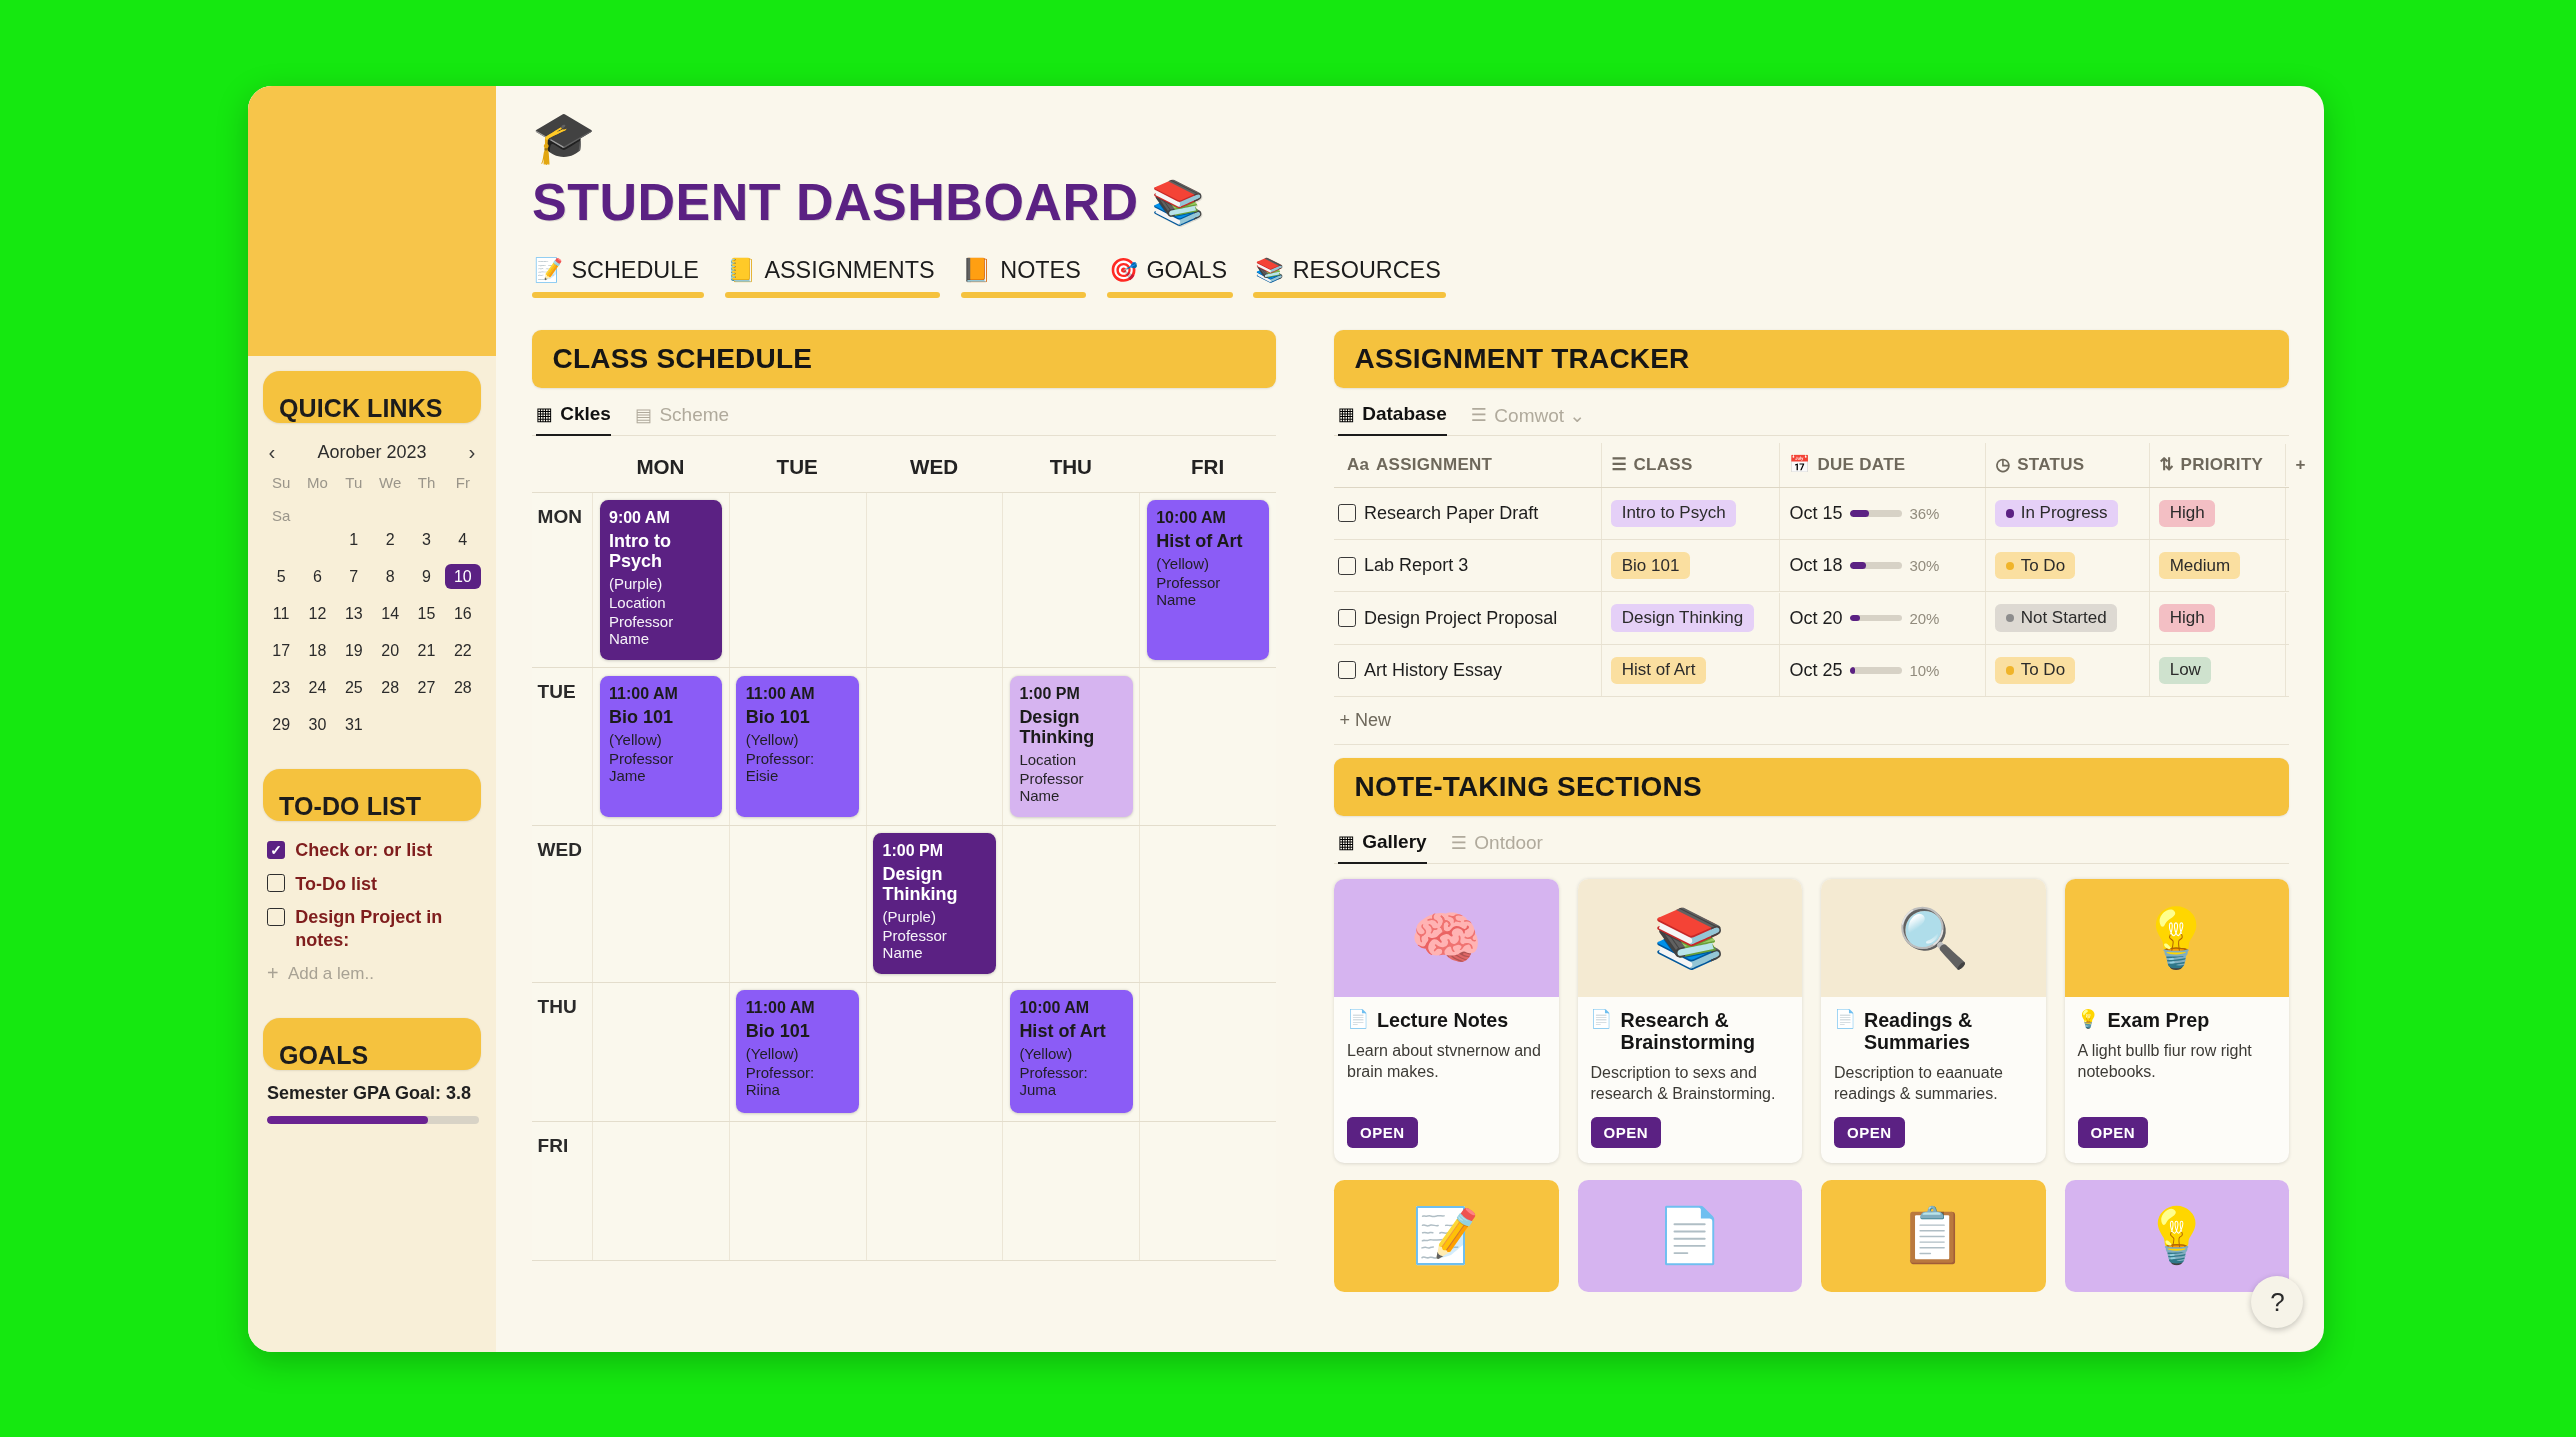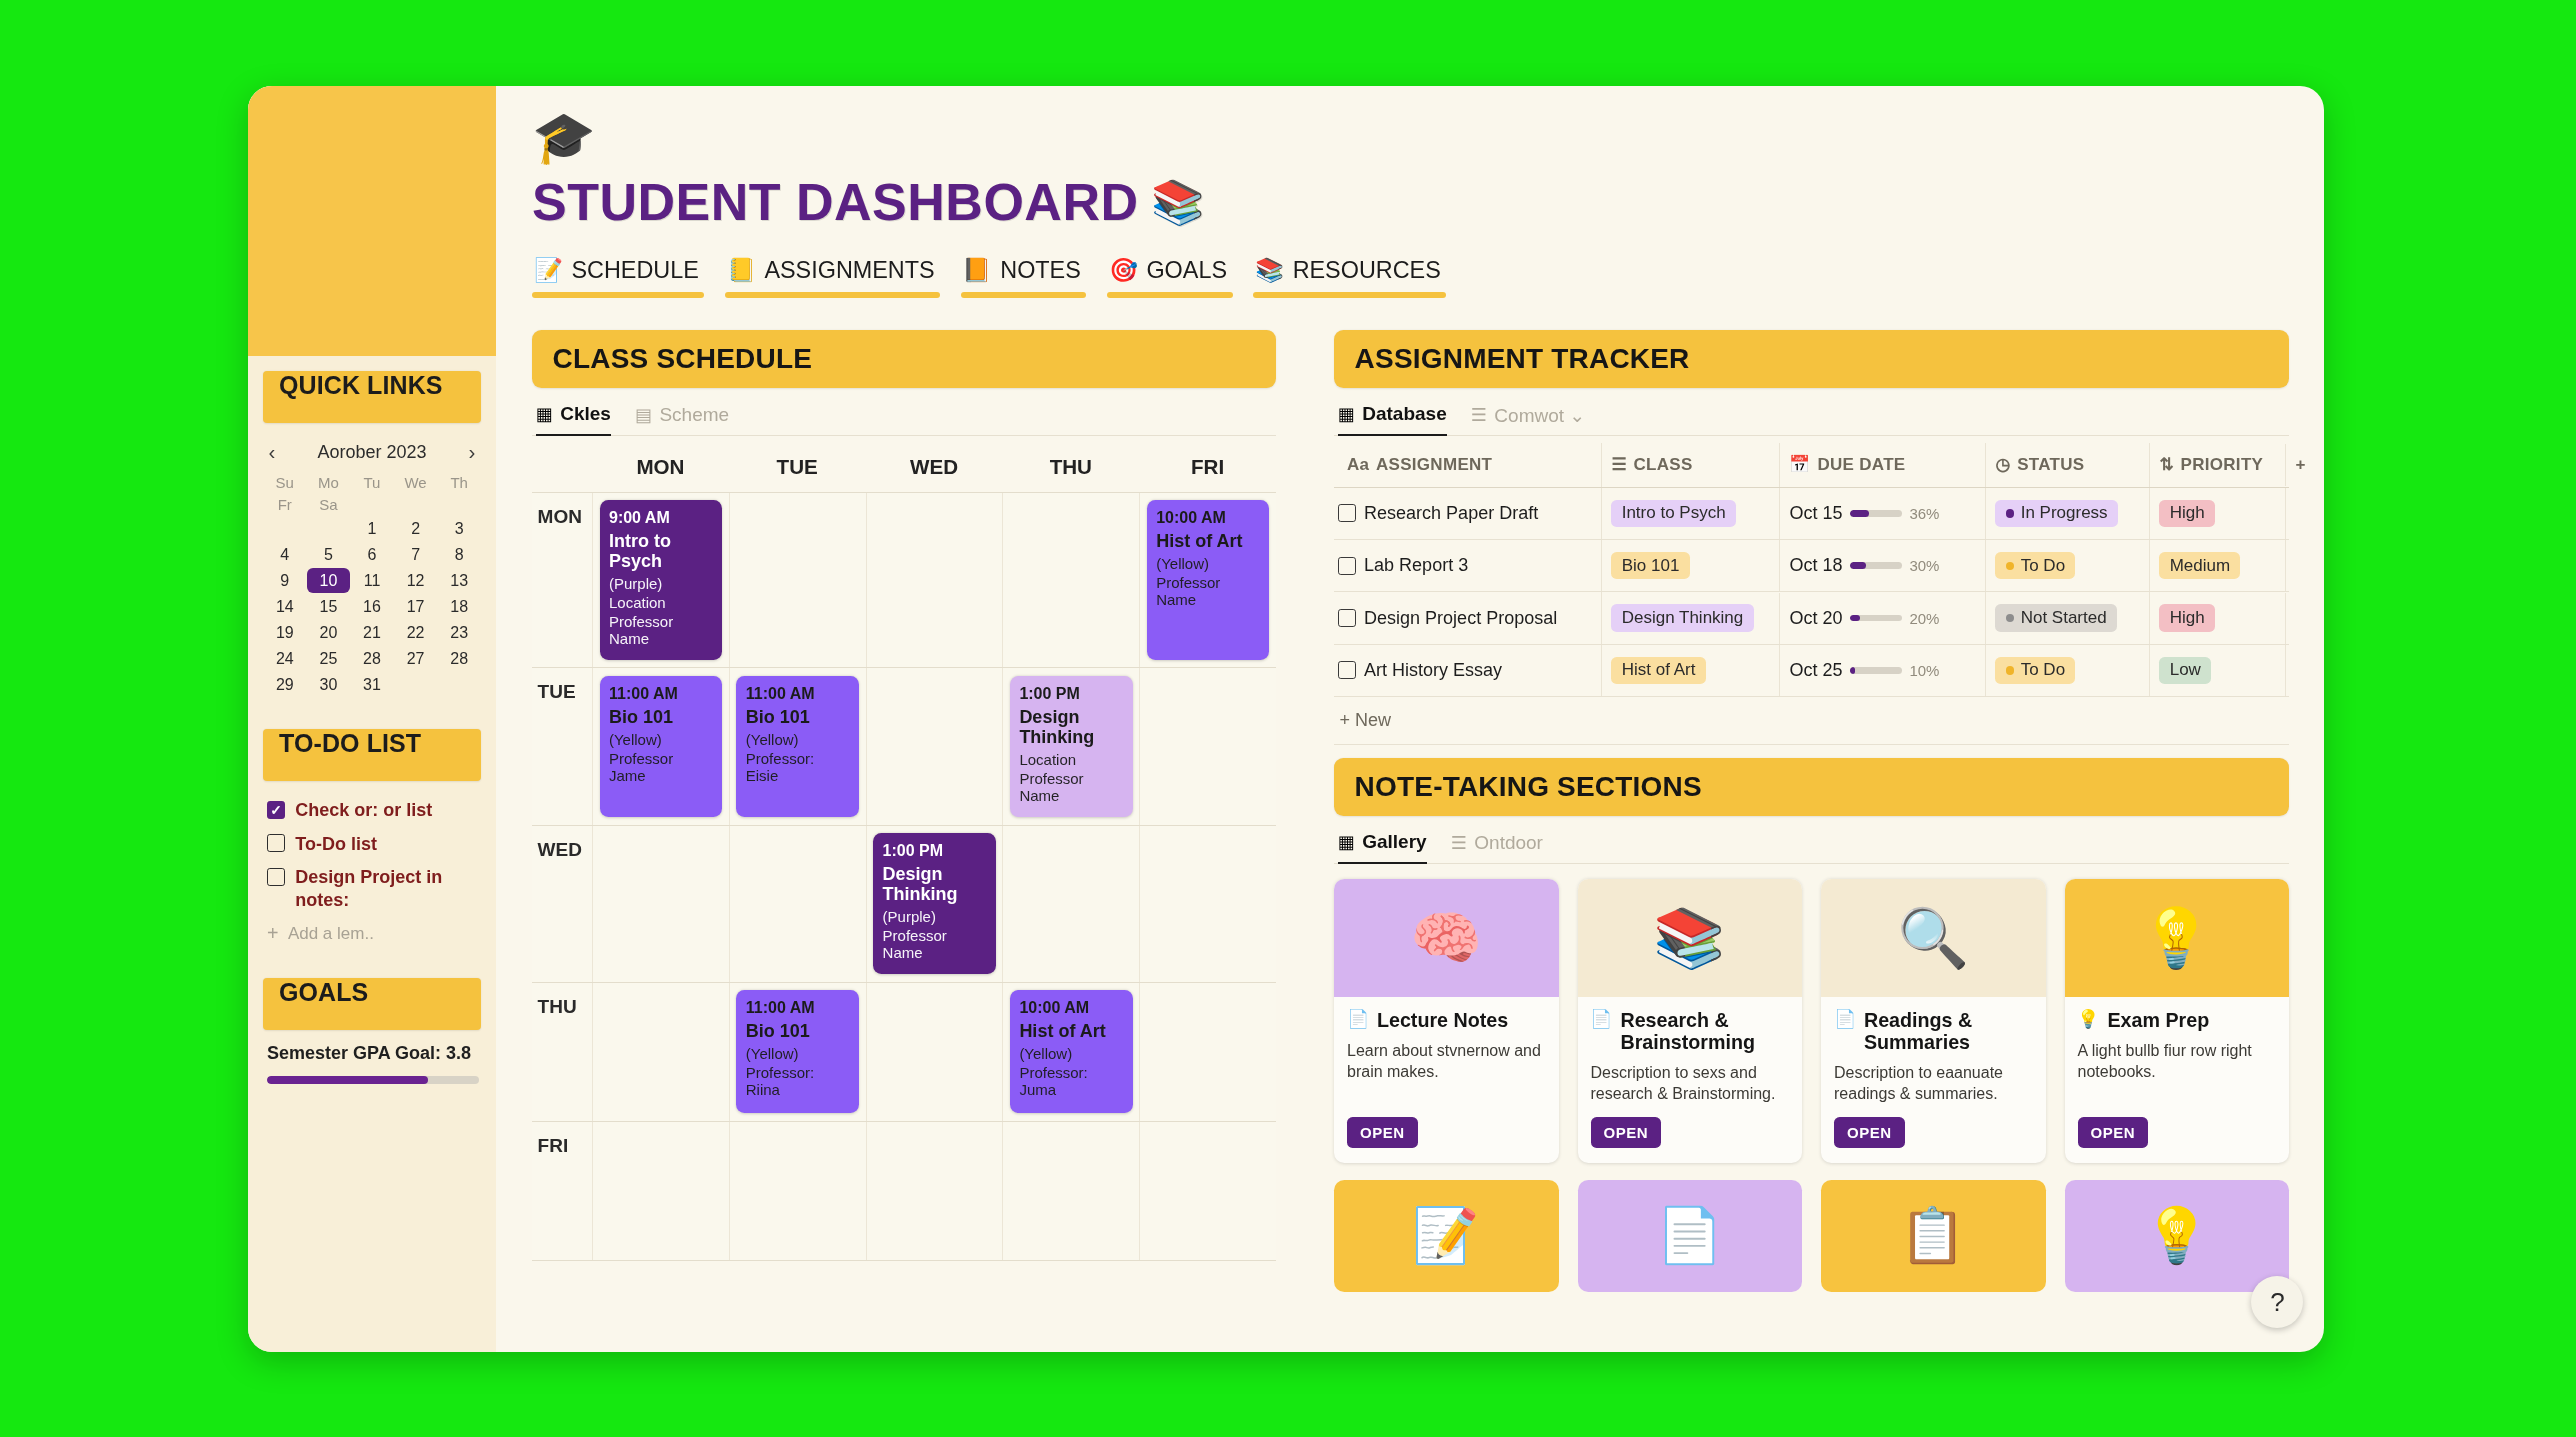--- a/index.html
+++ b/index.html
@@ -27,41 +27,41 @@
     background: #f8efd8;
     position: relative;
     overflow: hidden;
   }
   .sidebar-top-block {
     height: 270px;
     background: #f7c54a;
   }
   .side-header {
     background: #f5c23e;
-    border-radius: 4px;
+    border-radius: 17px;
     height: 52px;
-    display: flex; align-items: flex-start;
+    display: flex; align-items: flex-end;
     padding-left: 16px;
     margin: 15px 15px 0 15px;
     box-shadow: 0 0.9px 1.9px rgba(0,0,0,.09);
   }
   .side-header-txt {
     font-size: 25px; font-weight: 700; color: #1c1c1c;
     letter-spacing: 0.1px;
   }
 
   
   #calendar { padding: 15px 15px 0 15px; }
   .cal-nav {
     display: flex; align-items: center; justify-content: space-between;
     padding: 3.7px 5.6px 11.2px 5.6px;
   }
   .cal-arrow { font-size: 20.6px; color: #3a3a3a; line-height: 1; }
   .cal-month { font-size: 18px; color: #2c2c2c; font-weight: 500; }
-  .cal-grid { display: grid; grid-template-columns: repeat(5, 1fr); row-gap: 1px; }
+  .cal-grid { display: grid; grid-template-columns: repeat(6, 1fr); row-gap: 12px; }
   .cal-dow {
     text-align: center; font-size: 15px; color: #9a958a; padding-bottom: 3.7px;
   }
   .cal-day {
     text-align: center; font-size: 16px; color: #2b2b2b;
     height: 25px; line-height: 25px;
   }
   .cal-day.empty { color: transparent; }
   .cal-day.today {
     background: #5b2183; color: #fff; border-radius: 6px;

